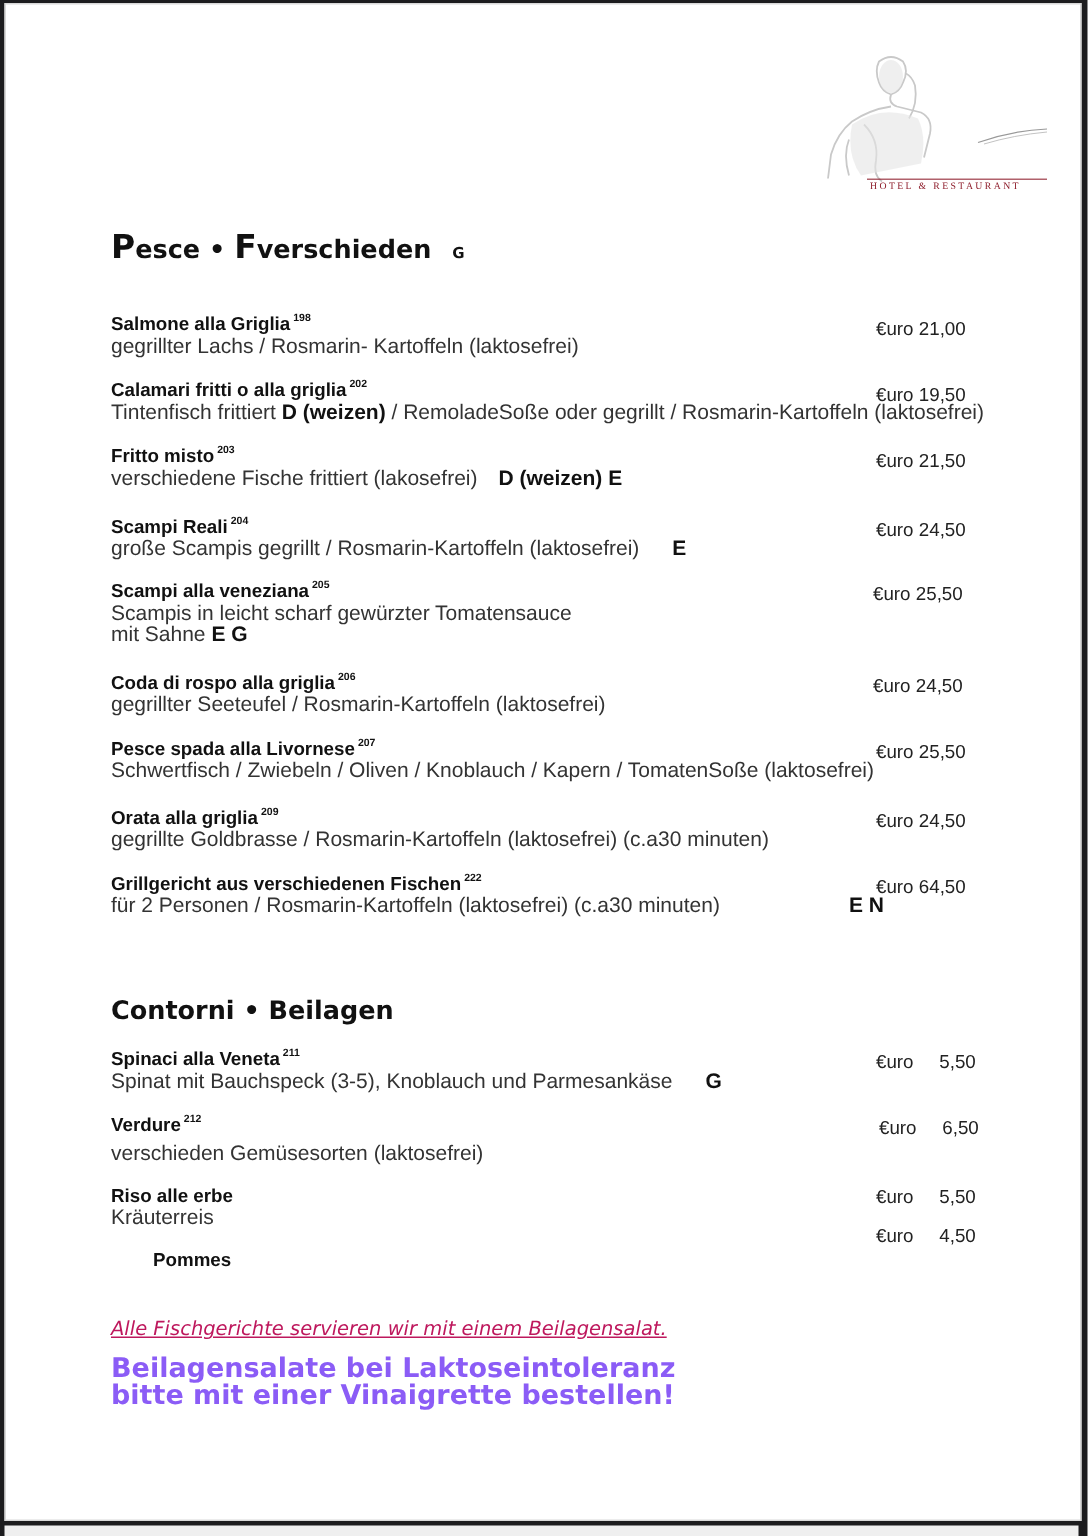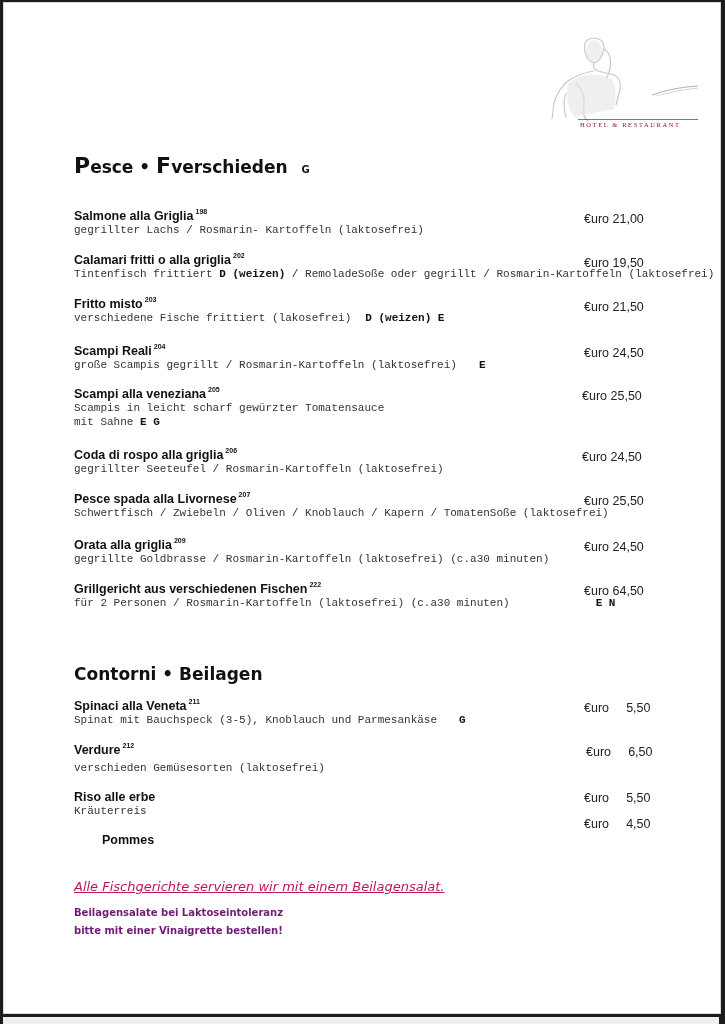--- a/index.html
+++ b/index.html
@@ -31,32 +31,32 @@
   .section-title {
     position:absolute; left:70px; font-family:"DejaVu Sans", sans-serif; font-weight:bold;
     font-size:17px; color:#111; white-space:nowrap;
   }
   .section-title .cap { font-size:22px; }
   .section-title .allergen { font-size:10px; margin-left:14px; }
 
   .item { position:absolute; left:70px; width:580px; }
   .item-name { font-weight:bold; font-size:12.5px; color:#111; white-space:nowrap; }
   .item-name sup { font-size:7px; font-weight:bold; margin-left:2px; position:relative; top:-1px; }
-  .item-desc { font-size:11px; color:#333; white-space:nowrap; line-height:14px;font-family:Liberation Mono, monospace; }
+  .item-desc { font-size:14px; color:#333; white-space:nowrap; line-height:14px; }
   .item-desc b { color:#111; }
   .price { position:absolute; font-size:12.5px; color:#222; white-space:nowrap; }
   .price .num { display:inline-block; min-width:38px; text-align:right; }
 
   .note-italic {
     position:absolute; left:70px; top:876px; font-family:"DejaVu Sans", sans-serif;
     font-style:italic; font-size:13px; color:#be185d; text-decoration:underline; white-space:nowrap;
   }
   .note-bold {
     position:absolute; left:70px; top:901px; font-family:"DejaVu Sans", sans-serif;
-    font-weight:bold; font-size:10px; color:#701a75; line-height:18px; white-space:nowrap;
+    font-weight:bold; font-size:18px; color:#8b5cf6; line-height:18px; white-space:nowrap;
   }
 </style>
 </head>
 <body>
 
 <div class="page">
 
   <div class="logo">
     <svg class="logo-figure" viewBox="0 0 90 90">
       <g fill="none" stroke="#c9c9c9" stroke-width="1.2">

